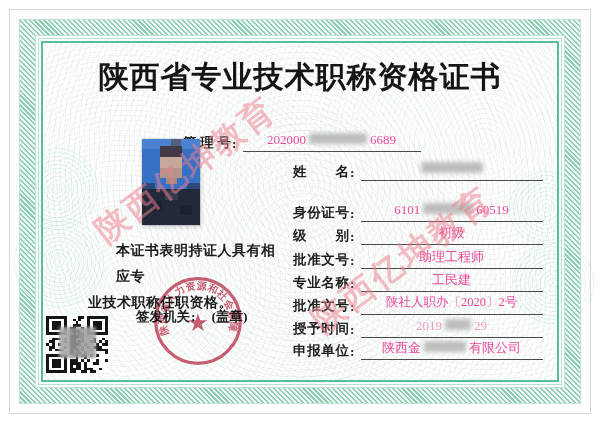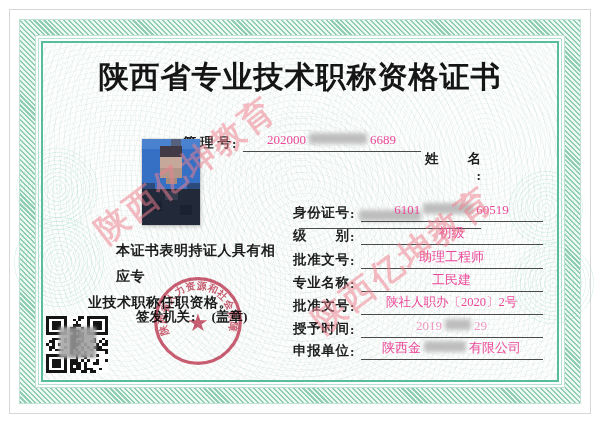--- a/index.html
+++ b/index.html
@@ -119,21 +119,21 @@
       <rect x="10" y="62" width="10" height="10" fill="#1a2130"></rect>
       <rect x="38" y="66" width="12" height="10" fill="#1a2130"></rect>
     </svg>
   </div>
 
   <div class="statement">
     <span class="line1">本证书表明持证人具有相应专</span>
     <span class="line2">业技术职称任职资格。</span>
   </div>
 
-  <div class="row frow" style="left:293px;top:150px;flex-direction:column;">
+  <div class="row frow" style="left:293px;top:136px;">
     <span class="flabel">姓名</span>
       <span class="colon">:</span>
     <span class="uline"><span class="mask" style="width:62px;"></span></span>
   </div>
 
   <div class="row frow" style="left:293px;top:177px;">
     <span class="flabel">身份证号</span>
       <span class="colon">:</span>
     <span class="uline"><span>6101</span><span class="mask" style="width:50px;"></span><span>60519</span></span>
   </div>

